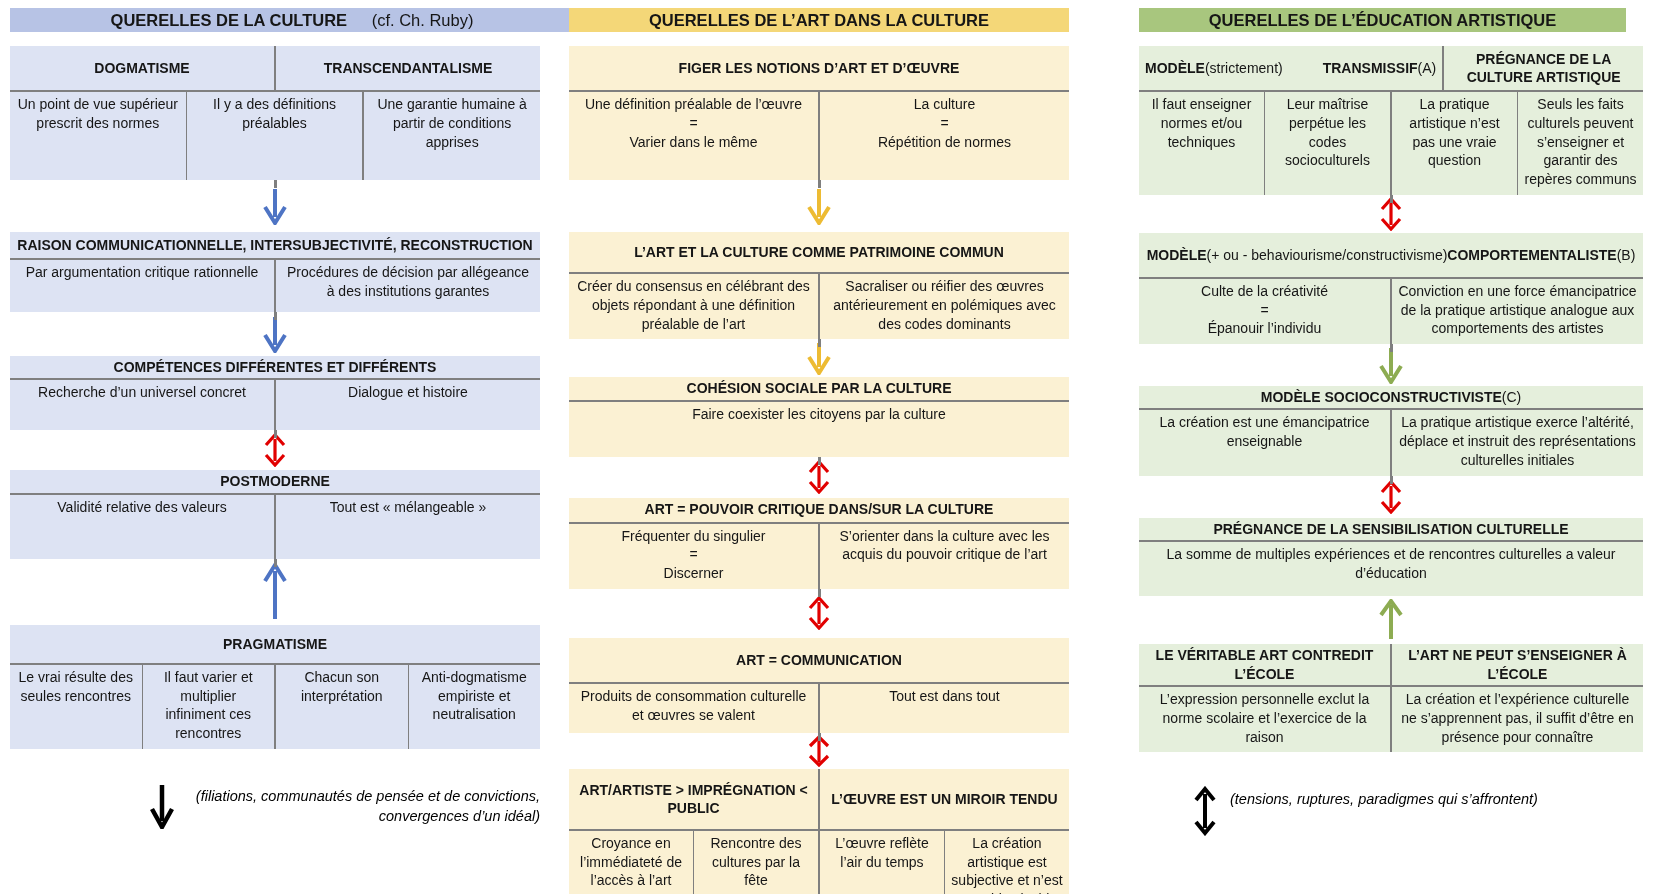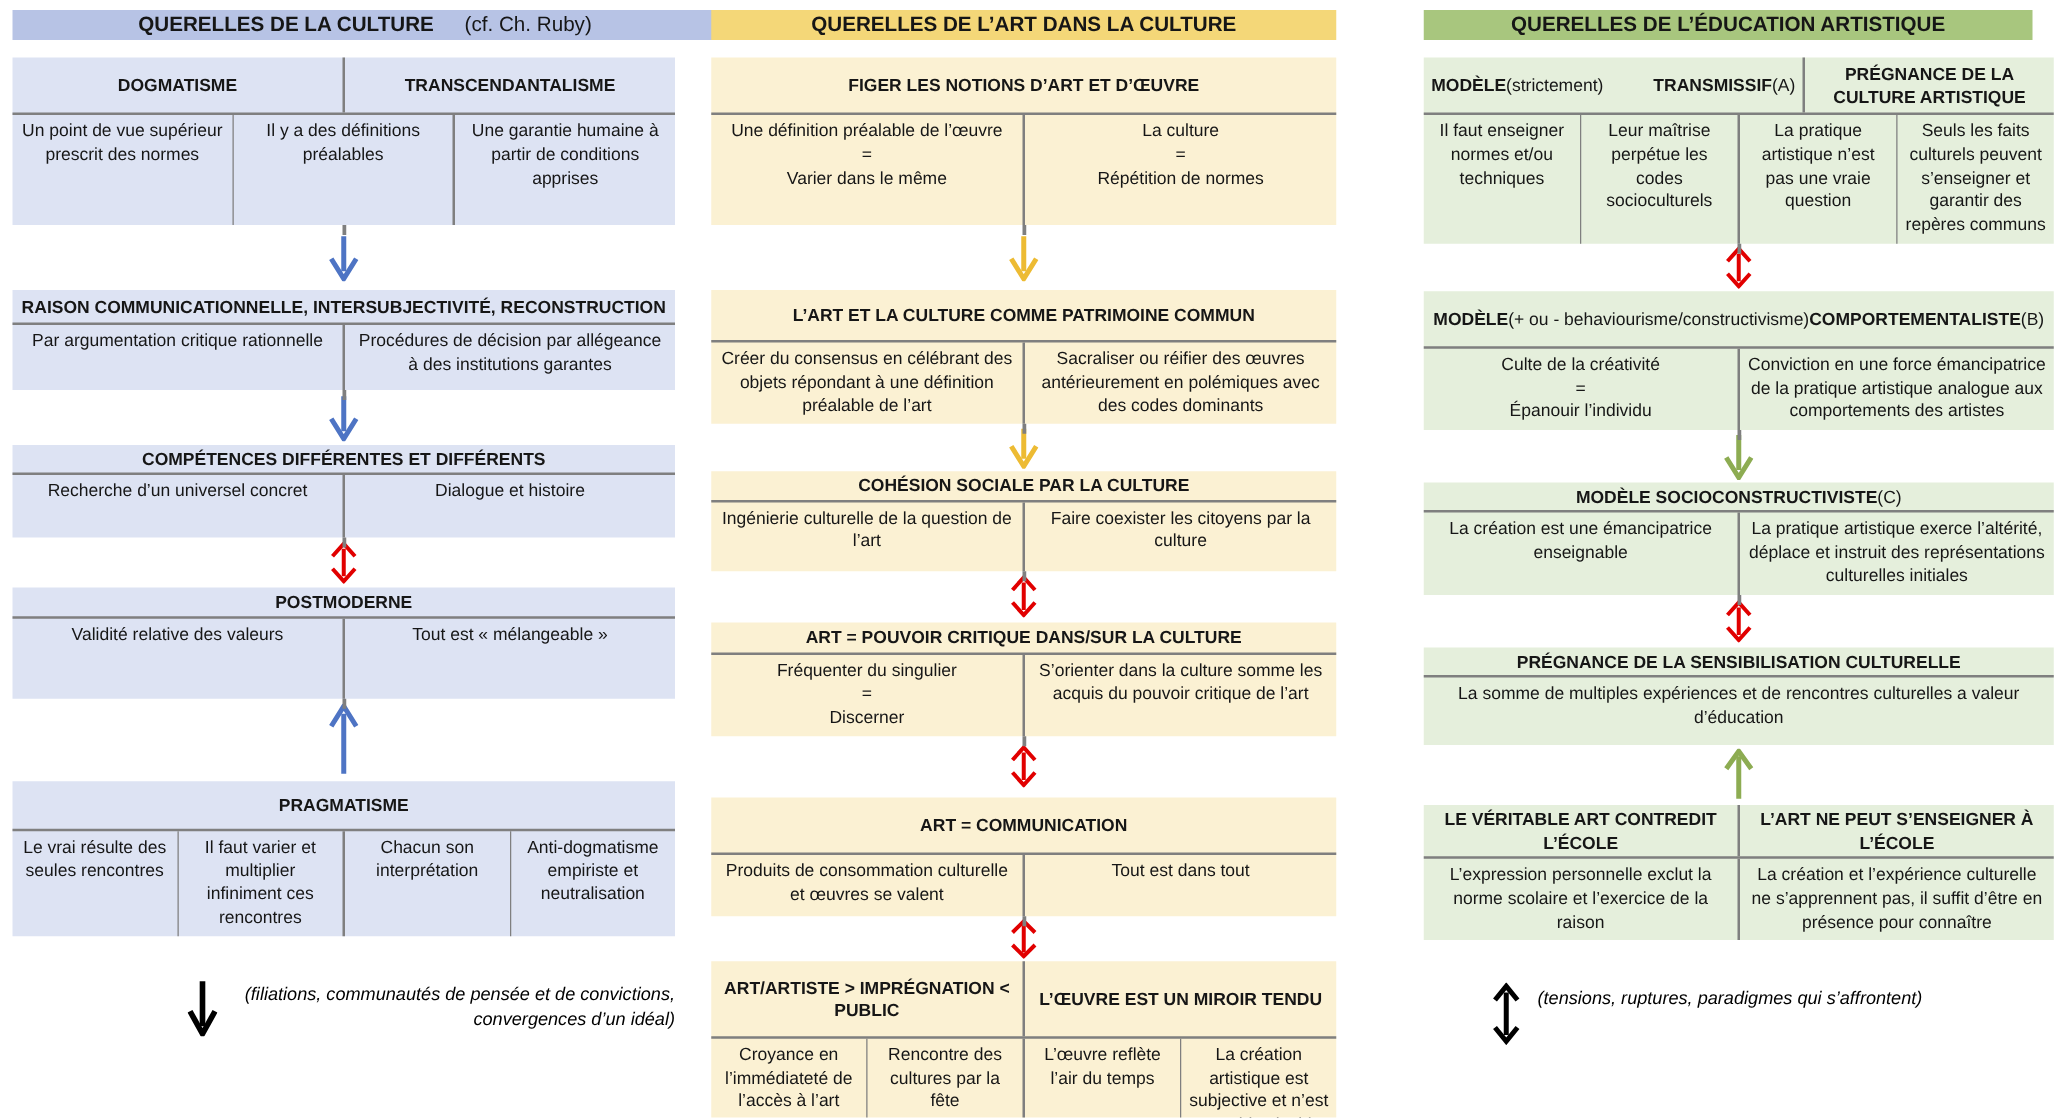--- a/index.html
+++ b/index.html
@@ -211,21 +211,20 @@
           <polyline points="2,16 12,32 22,16" stroke="currentColor" stroke-width="4" fill="none"></polyline>
         </svg>
     </div>
 
     <div class="block">
       <div class="hdr-row" style="min-height:22px">
         <div class="hdr-cell">COHÉSION SOCIALE PAR LA CULTURE</div>
       </div>
       <div class="hrule"></div>
       <div class="cells cells-2" style="min-height:55px">
-        <div class="cell">Ingénierie culturelle de la question de l’art</div>
         <div class="cell">Faire coexister les citoyens par la culture</div>
       </div>
       <div class="tick"></div>
     </div>
 
     <div class="conn red" style="height:41px">
       <svg width="22" height="34" viewBox="0 0 22 34" fill="none">
           <line x1="11" y1="6" x2="11" y2="28" stroke="currentColor" stroke-width="3.2"></line>
           <polyline points="2,12 11,2 20,12" stroke="currentColor" stroke-width="3.2" fill="none"></polyline>
           <polyline points="2,22 11,32 20,22" stroke="currentColor" stroke-width="3.2" fill="none"></polyline>
@@ -234,21 +233,21 @@
 
     <div class="block">
       <div class="hdr-row" style="min-height:24px">
         <div class="hdr-cell">ART = POUVOIR CRITIQUE DANS/SUR LA CULTURE</div>
       </div>
       <div class="hrule"></div>
       <div class="cells cells-2" style="min-height:52px">
         <div class="cell">Fréquenter du singulier
 =
 Discerner</div>
-        <div class="cell">S’orienter dans la culture somme les acquis du pouvoir critique de l’art</div>
+        <div class="cell">S’orienter dans la culture avec les acquis du pouvoir critique de l’art</div>
       </div>
       <div class="tick"></div>
     </div>
 
     <div class="conn red" style="height:49px">
       <svg width="22" height="34" viewBox="0 0 22 34" fill="none">
           <line x1="11" y1="6" x2="11" y2="28" stroke="currentColor" stroke-width="3.2"></line>
           <polyline points="2,12 11,2 20,12" stroke="currentColor" stroke-width="3.2" fill="none"></polyline>
           <polyline points="2,22 11,32 20,22" stroke="currentColor" stroke-width="3.2" fill="none"></polyline>
         </svg>

